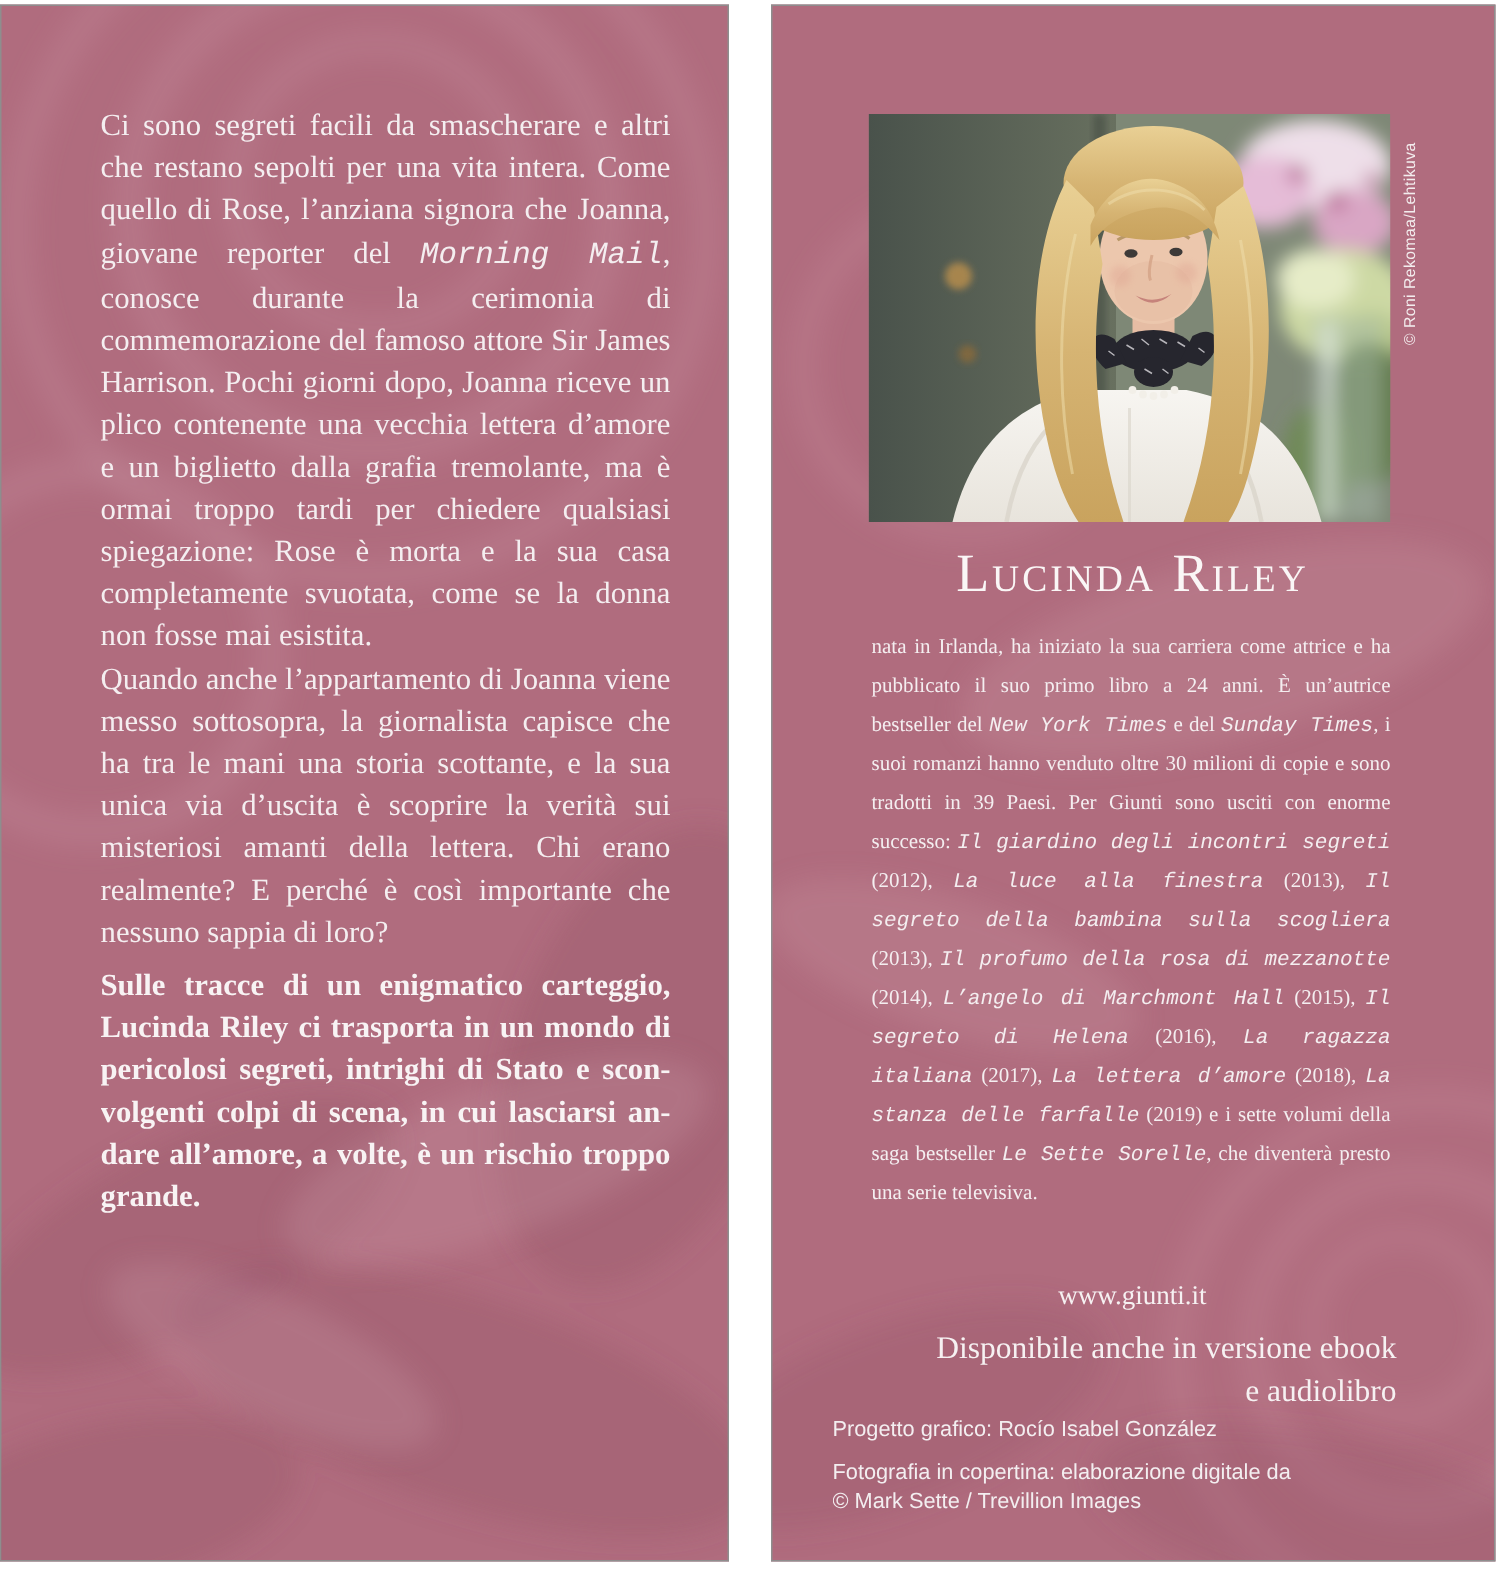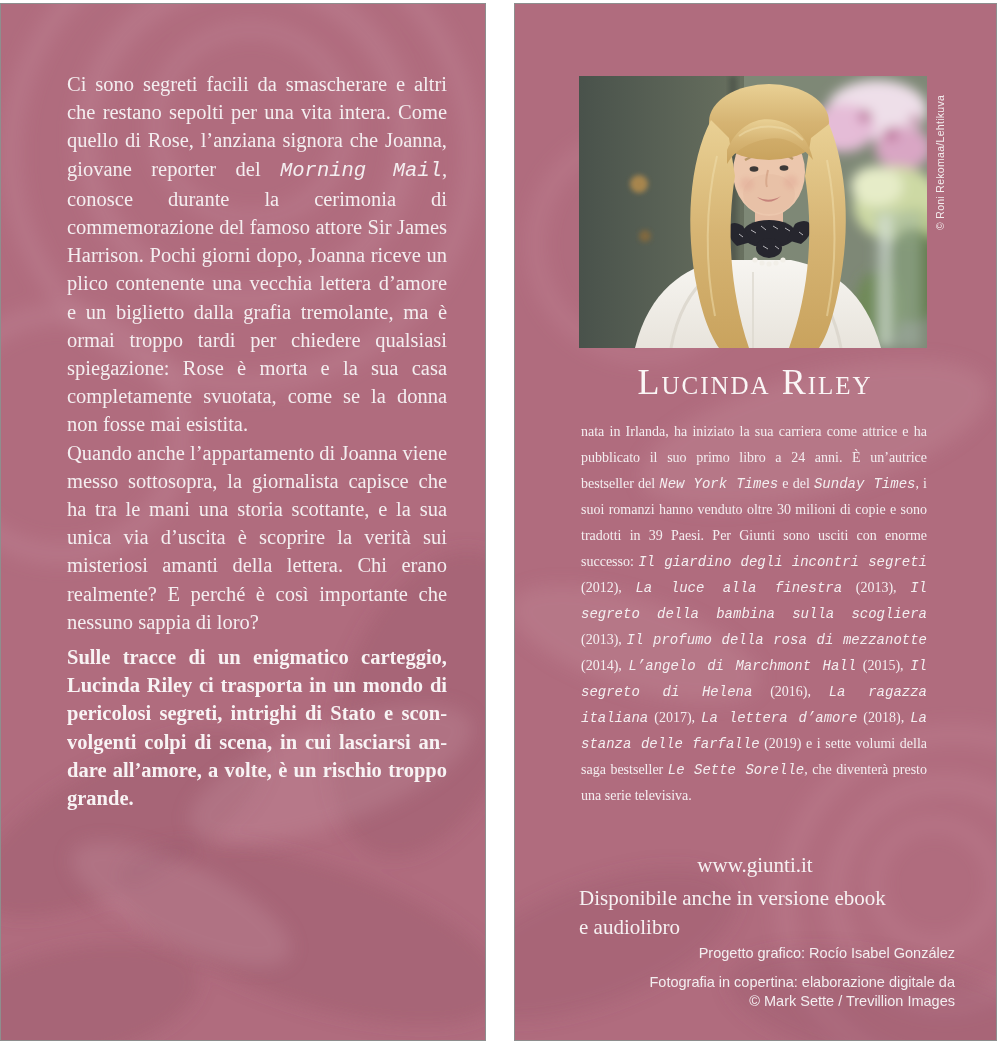--- a/index.html
+++ b/index.html
@@ -57,30 +57,30 @@
   }
   .bio{
     position:absolute;left:66px;top:415px;width:346px;
     margin:0;
     color:#f4eef0;
     font-size:14px;line-height:26px;
     text-align:justify;
   }
   .website{
     position:absolute;left:64px;top:849px;width:352px;
-    text-align:center;color:#f6f1f2;font-size:21px;
+    text-align:center;color:#f6f1f2;font-size:18px;
   }
   .availability{
     position:absolute;left:64px;top:880px;width:352px;
-    text-align:left;color:#f6f1f2;font-size:21px;line-height:29px;
+    text-align:right;color:#f6f1f2;font-size:21px;line-height:29px;
     white-space:pre-line;
   }
   .credit-line{
     position:absolute;left:40px;width:400px;
-    text-align:right;color:#f3eef0;
+    text-align:left;color:#f3eef0;
     font-family:"Liberation Sans", sans-serif;
     font-size:14.5px;line-height:19px;
     white-space:pre-line;
   }
   .credit-design{top:940px;}
   .credit-photo{top:969px;}
 
   .it{font-style:italic;font-family:Liberation Mono, monospace;}
 </style>
 </head>

